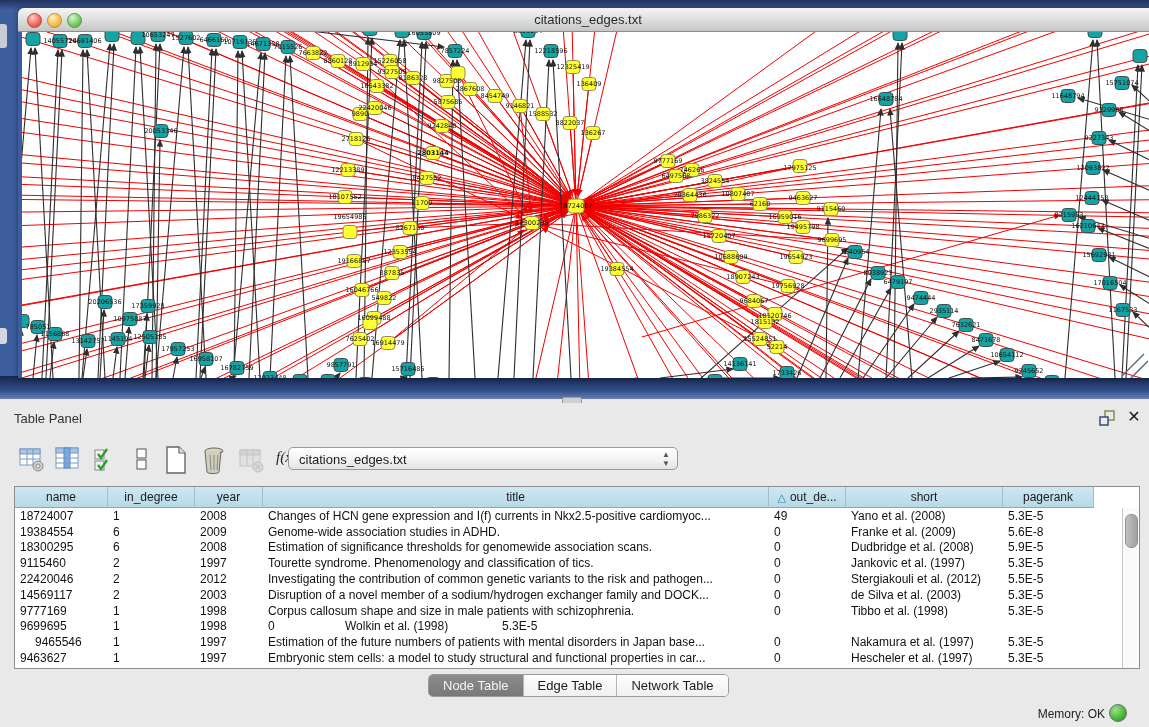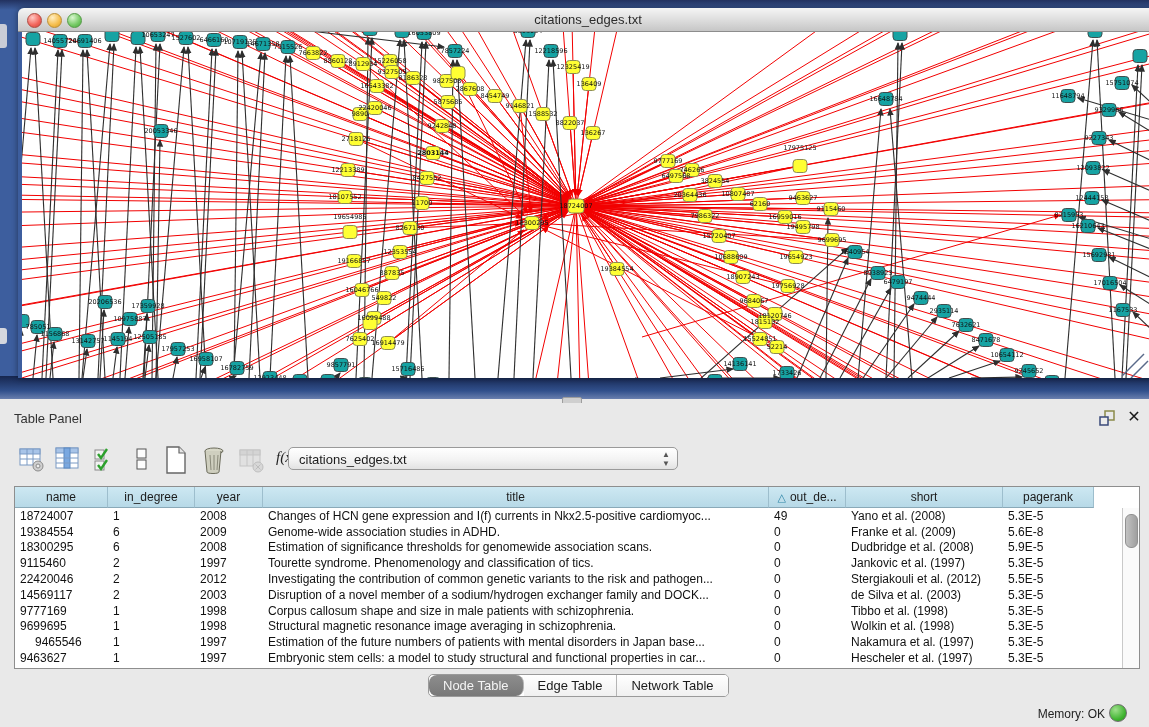--- a/index.html
+++ b/index.html
@@ -65,21 +65,21 @@
   .trow{display:flex;height:15.8px;align-items:center;}
   .td{box-sizing:border-box;font-size:12px;color:#111;overflow:hidden;white-space:nowrap;padding-left:5px;}
   .vscroll{position:absolute;right:0;top:21px;width:16px;height:160px;background:#fafafa;border-left:1px solid #c9c9c9;}
   .vthumb{position:absolute;left:2px;top:6px;width:11px;height:32px;border-radius:6px;
           background:linear-gradient(90deg,#c2c2c2,#9f9f9f);border:1px solid #909090;}
 
   .tabs{position:absolute;left:428px;top:271px;height:21px;display:flex;border:1px solid #9a9a9a;border-radius:5px;overflow:hidden;background:#fff;}
   .tab{font-size:13px;padding:0 14px;display:flex;align-items:center;color:#1b1b1b;border-right:1px solid #b5b5b5;
        background:linear-gradient(180deg,#ffffff,#f0f0f0);}
   .tab:last-child{border-right:none;}
-  .tab.selected{background:linear-gradient(180deg,#8d8d8d,#787878);color:#f4f4f4;border-radius:8px;}
+  .tab.selected{background:linear-gradient(180deg,#8d8d8d,#787878);color:#f4f4f4;}
 
   .statusbar{position:absolute;left:0;top:296px;width:1149px;height:28px;}
   .mem-label{position:absolute;right:44px;top:8px;font-size:12px;color:#222;}
   .mem-dot{position:absolute;right:22px;top:5px;width:16px;height:16px;border-radius:50%;
            background:radial-gradient(circle at 35% 30%,#9fe08c,#3db32e 65%,#2a8f1e);border:1px solid #6e6e6e;}
 </style>
 </head>
 <body>
 
 <div class="desktop">
@@ -536,21 +536,21 @@
           <span class="nlabel" style="left: 670px; top: 138px;">746266</span>
           <div class="node y" style="left: 654px; top: 144px;"></div>
           <span class="nlabel" style="left: 654px; top: 144px;">6497568</span>
           <div class="node y" style="left: 693px; top: 149px;"></div>
           <span class="nlabel" style="left: 693px; top: 149px;">3824554</span>
           <div class="node y" style="left: 668px; top: 163px;"></div>
           <span class="nlabel" style="left: 668px; top: 163px;">20364436</span>
           <div class="node y" style="left: 716px; top: 162px;"></div>
           <span class="nlabel" style="left: 716px; top: 162px;">10807487</span>
           <div class="node y" style="left: 778px; top: 134px;"></div>
-          <span class="nlabel" style="left: 778px; top: 116px;">17975125</span>
+          <span class="nlabel" style="left: 778px; top: 136px;">17975125</span>
           <div class="node y" style="left: 781px; top: 166px;"></div>
           <span class="nlabel" style="left: 781px; top: 166px;">9463627</span>
           <div class="node y" style="left: 738px; top: 172px;"></div>
           <span class="nlabel" style="left: 738px; top: 172px;">62160</span>
           <div class="node y" style="left: 763px; top: 185px;"></div>
           <span class="nlabel" style="left: 763px; top: 185px;">16959016</span>
           <div class="node y" style="left: 809px; top: 177px;"></div>
           <span class="nlabel" style="left: 809px; top: 177px;">9115460</span>
           <div class="node y" style="left: 781px; top: 195px;"></div>
           <span class="nlabel" style="left: 781px; top: 195px;">19495798</span>
@@ -759,21 +759,20 @@
           <div class="td" style="width: 68px;">1998</div>
           <div class="td" style="width: 506px;">Corpus callosum shape and size in male patients with schizophrenia.</div>
           <div class="td" style="width: 77px;">0</div>
           <div class="td" style="width: 157px;">Tibbo et al. (1998)</div>
           <div class="td" style="width: 91px;">5.3E-5</div>
         </div>
         <div class="trow">
           <div class="td" style="width: 93px;">9699695</div>
           <div class="td" style="width: 87px;">1</div>
           <div class="td" style="width: 68px;">1998</div>
-          <div class="td" style="width: 506px;">Structural magnetic resonance image averaging in schizophrenia.</div>
           <div class="td" style="width: 77px;">0</div>
           <div class="td" style="width: 157px;">Wolkin et al. (1998)</div>
           <div class="td" style="width: 91px;">5.3E-5</div>
         </div>
         <div class="trow">
           <div class="td" style="width: 93px; padding-left: 20px;">9465546</div>
           <div class="td" style="width: 87px;">1</div>
           <div class="td" style="width: 68px;">1997</div>
           <div class="td" style="width: 506px;">Estimation of the future numbers of patients with mental disorders in Japan base...</div>
           <div class="td" style="width: 77px;">0</div>

